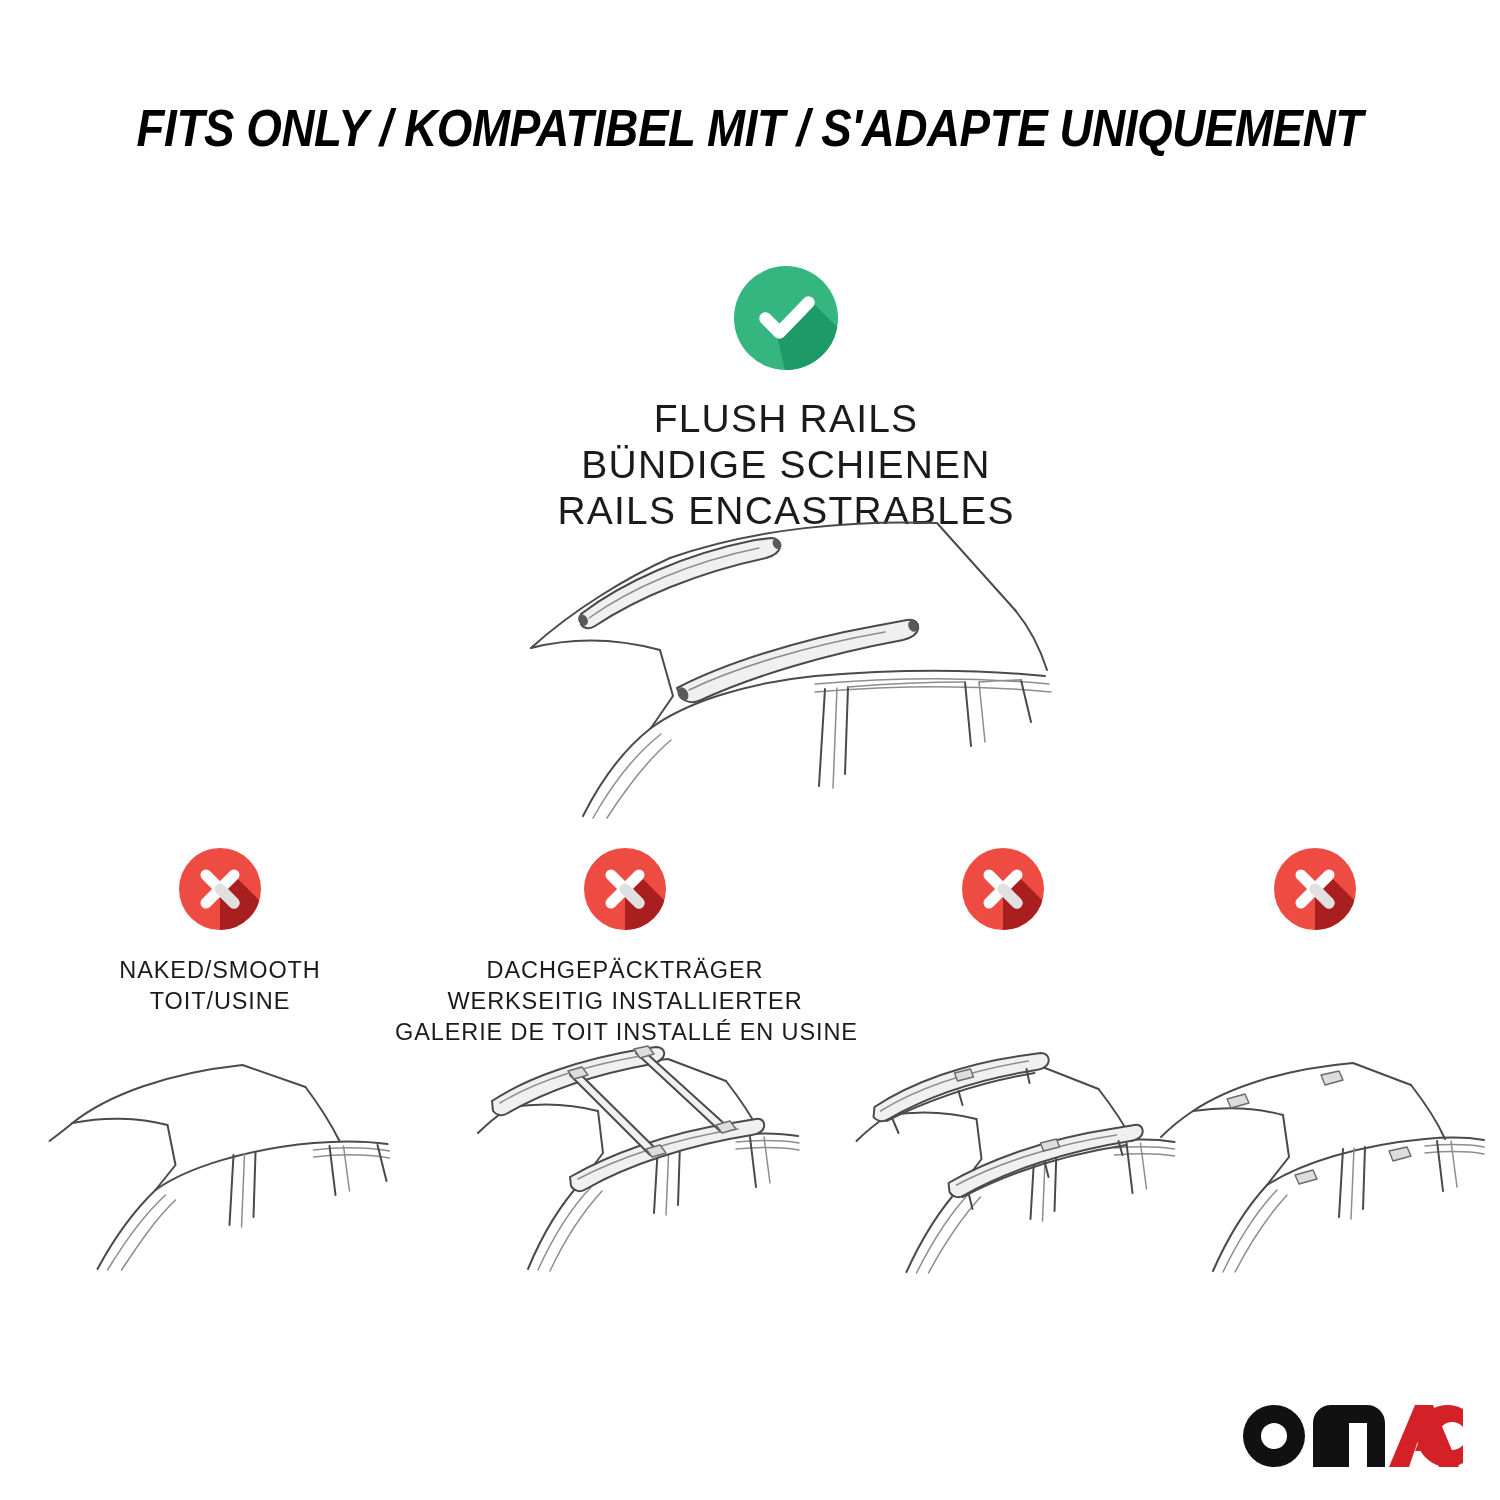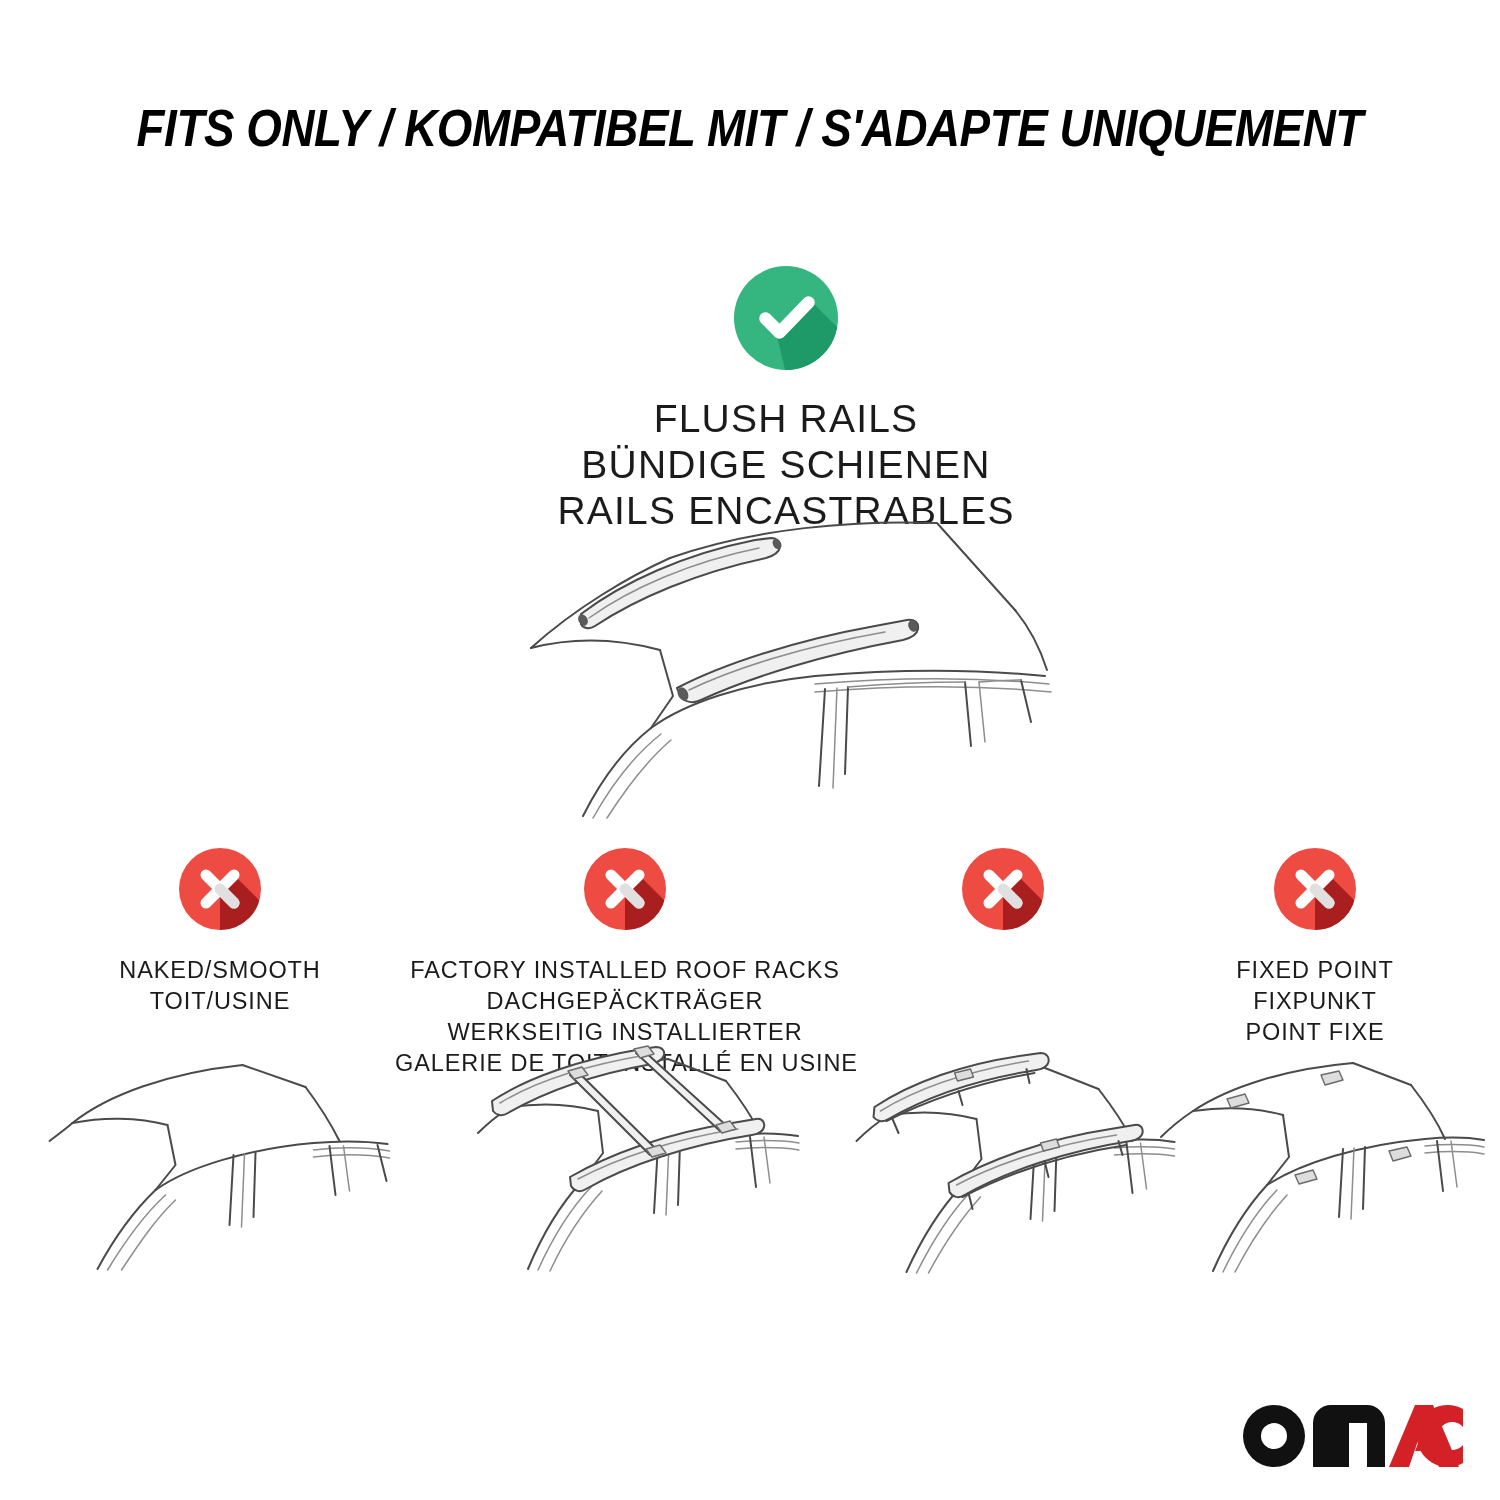--- a/index.html
+++ b/index.html
@@ -285,21 +285,20 @@
         <g stroke="#ffffff" stroke-width="11" stroke-linecap="round">
           <line x1="30" y1="30" x2="58" y2="58"></line>
           <line x1="58" y1="30" x2="30" y2="58"></line>
         </g>
         <g clip-path="url(#clipX1)">
           <line x1="44" y1="44" x2="58" y2="58" stroke="#e0e0e0" stroke-width="11" stroke-linecap="round"></line>
         </g>
       </svg>
     </div>
     <div class="col-label">
-      <div>FACTORY INSTALLED ROOF RACKS</div>
       <div>DACHGEPÄCKTRÄGER</div>
       <div>WERKSEITIG INSTALLIERTER</div>
       <div>GALERIE DE TOIT INSTALLÉ EN USINE</div>
     </div>
     <div class="col-art">
       <svg viewBox="0 0 350 230" width="350" height="230">
 
         <path class="ln" d="M60,66 C95,42 150,24 218,18 L276,40"></path>
         <path class="ln" d="M60,66 C48,74 38,82 28,92"></path>
         <path class="ln" d="M60,66 C88,62 118,62 148,70"></path>
@@ -417,25 +416,20 @@
         </g>
         <g stroke="#ffffff" stroke-width="11" stroke-linecap="round">
           <line x1="30" y1="30" x2="58" y2="58"></line>
           <line x1="58" y1="30" x2="30" y2="58"></line>
         </g>
         <g clip-path="url(#clipX3)">
           <line x1="44" y1="44" x2="58" y2="58" stroke="#e0e0e0" stroke-width="11" stroke-linecap="round"></line>
         </g>
       </svg>
     </div>
-    <div class="col-label">
-      <div>FIXED POINT</div>
-      <div>FIXPUNKT</div>
-      <div>POINT FIXE</div>
-    </div>
     <div class="col-art">
       <svg viewBox="0 0 340 225" width="340" height="225">
         <path class="ln" d="M48,64 C84,40 140,22 208,16 L266,38"></path>
         <path class="ln" d="M48,64 C36,72 26,80 16,90"></path>
         <path class="ln" d="M48,64 C76,60 108,60 138,68"></path>
         <path class="ln" d="M138,68 L144,110 L122,138"></path>
         <path class="ln" d="M122,138 C156,116 214,98 280,92"></path>
         <path class="ln" d="M280,92 C300,90 322,90 339,93"></path>
         <path class="ln" d="M266,38 C280,56 292,74 300,92"></path>
         <path class="ln" d="M122,138 C100,162 82,192 68,224"></path>

